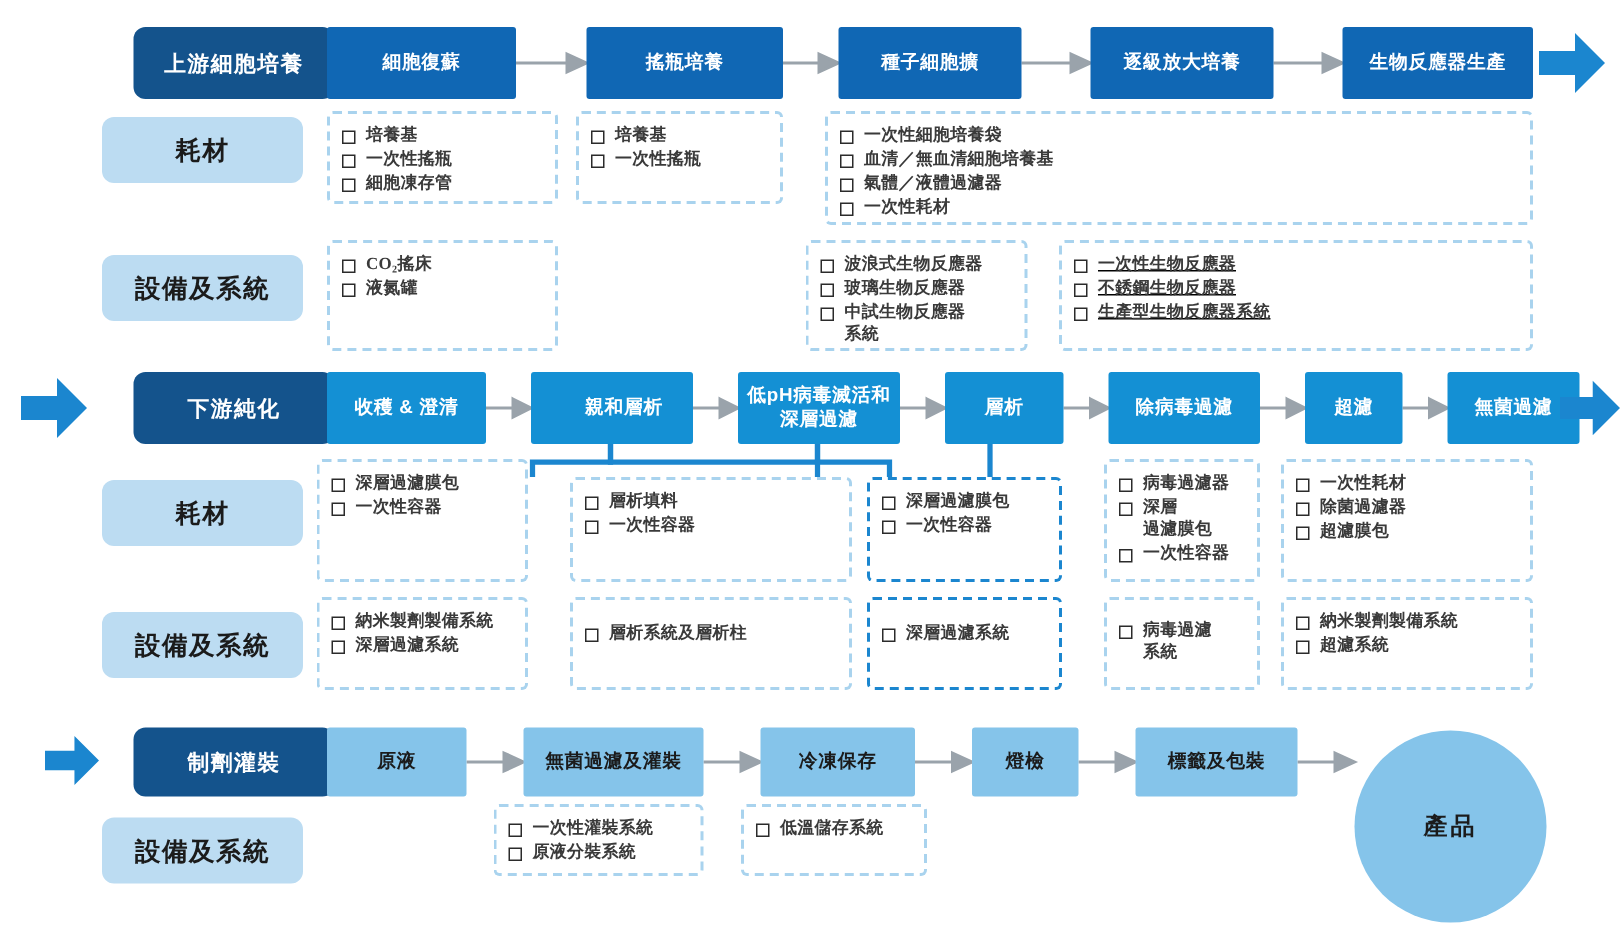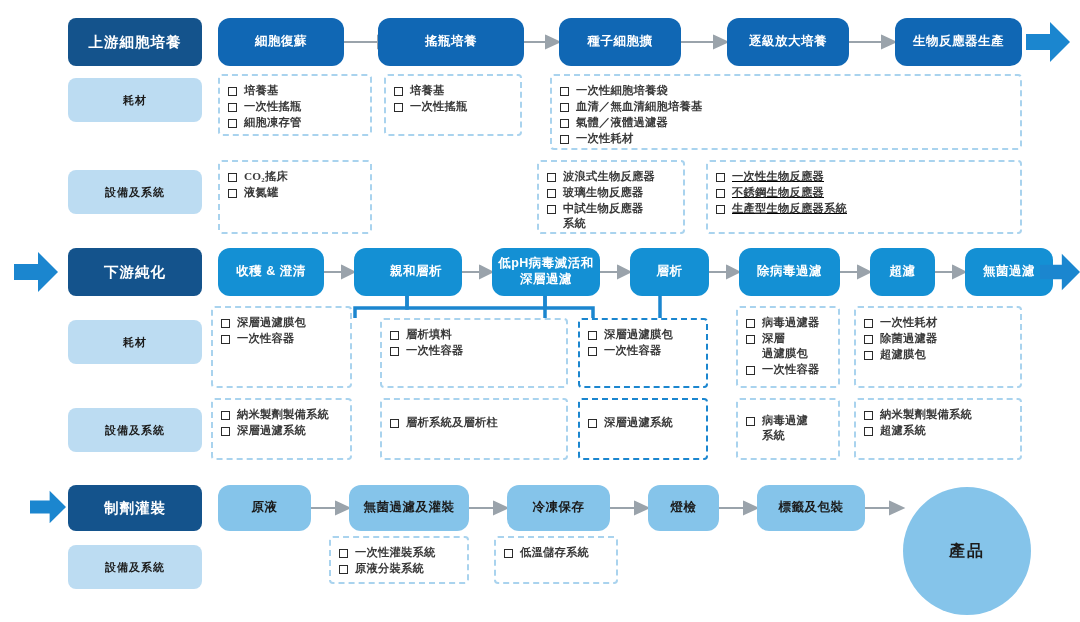--- a/index.html
+++ b/index.html
@@ -9,32 +9,32 @@
     overflow:hidden;position:relative;
   }
   #canvas{position:absolute;left:0;top:0;width:1080px;height:622px;}
 
   .abs{position:absolute;box-sizing:border-box;}
 
   
   .sec-title{
     background:#14538c;color:#ffffff;border-radius:8px;
     display:flex;align-items:center;justify-content:center;
-    font-size:14.5px;font-weight:bold;letter-spacing:1px;
+    font-size:14.5px;font-weight:bold;letter-spacing:1px;margin-left:21px;
   }
   
   .row-label{
     background:#bcdcf2;color:#1b1b1b;border-radius:8px;
     display:flex;align-items:center;justify-content:center;
-    font-size:11px;font-weight:bold;letter-spacing:1px;
+    font-size:17px;font-weight:bold;letter-spacing:1px;
   }
 
   
   .proc{
-    border-radius:12px;display:flex;align-items:center;justify-content:center;
+    border-radius:2px;display:flex;align-items:center;justify-content:center;
     text-align:center;color:#ffffff;font-size:12.5px;font-weight:bold;
     letter-spacing:.5px;line-height:1.25;padding:2px 4px;
   }
   .proc.up{background:#1067b4;}
   .proc.down{background:#1490d4;}
   .proc.fill{background:#85c4ea;color:#1b1b1b;}
 
   
   .dbox{
     border:2px dashed #a9d3ee;border-radius:4px;background:transparent;
@@ -114,21 +114,21 @@
       <path d="M545,296 L545,308"></path>
       <path d="M545,296 L545,308 L593,308 L593,318"></path>
       <path d="M660,296 L660,310 L660,318"></path>
       <path d="M593,318 L593,318"></path>
     </g>
   </svg>
 
   <div class="abs sec-title" style="left:68px;top:18px;width:134px;height:48px;">上游細胞培養</div>
 
   <div class="abs proc up" style="left:218px;top:18px;width:126px;height:48px;">細胞復蘇</div>
-  <div class="abs proc up" style="left:378px;top:18px;width:146px;height:48px;">搖瓶培養</div>
+  <div class="abs proc up" style="left:391px;top:18px;width:131px;height:48px;">搖瓶培養</div>
   <div class="abs proc up" style="left:559px;top:18px;width:122px;height:48px;">種子細胞擴</div>
   <div class="abs proc up" style="left:727px;top:18px;width:122px;height:48px;">逐級放大培養</div>
   <div class="abs proc up" style="left:895px;top:18px;width:127px;height:48px;">生物反應器生產</div>
 
   <svg class="abs bigarrow" style="left:1026px;top:22px;" width="44" height="40" viewBox="0 0 44 40">
     <polygon points="0,12 24,12 24,0 44,20 24,40 24,28 0,28" fill="#1b86cf"></polygon>
   </svg>
 
   <div class="abs row-label" style="left:68px;top:78px;width:134px;height:44px;">耗材</div>
 

